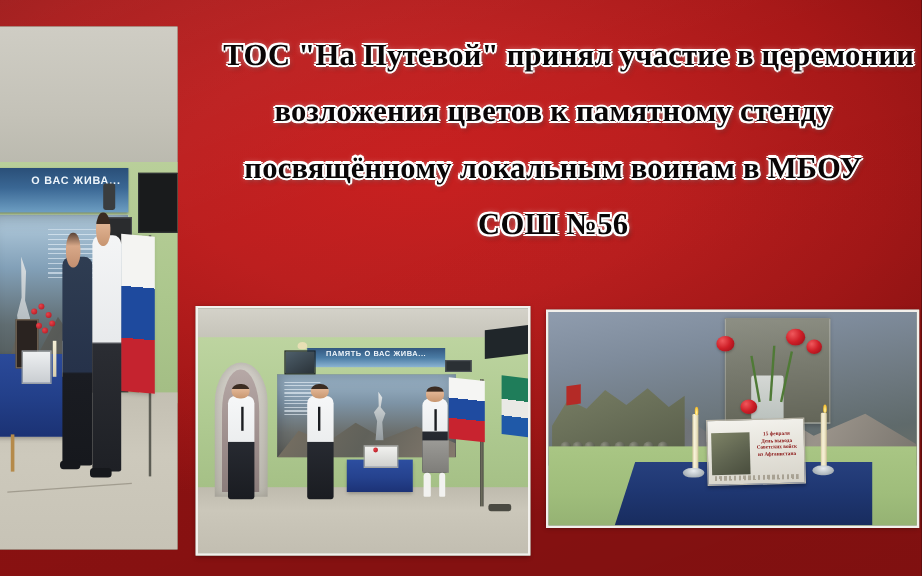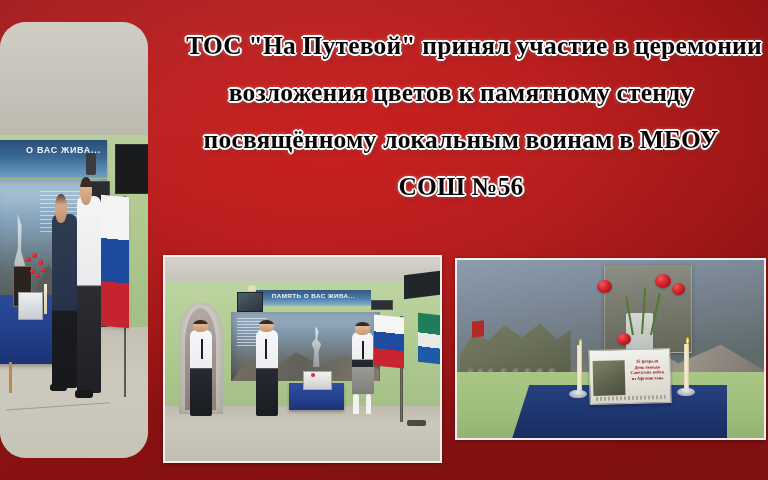--- a/index.html
+++ b/index.html
@@ -56,21 +56,21 @@
   
   .photo {
     position: absolute;
     overflow: hidden;
     background: #8e9a88;
   }
   .photo .inner { position: absolute; inset: 0; }
   .photo.framed { border: 2px solid #f2f0ec; box-shadow: 0 1px 4px rgba(0,0,0,0.35); }
 
   
-  #photo-left { left: 0px; top: 22px; width: 148px; height: 436px; border-radius: 26px; }
+  #photo-left { left: 0px; top: 22px; width: 148px; height: 436px; }
   
   #photo-mid  { left: 163px; top: 255px; width: 275px; height: 204px; }
   
   #photo-right{ left: 455px; top: 258px; width: 307px; height: 178px; }
 
   
   .p1-ceiling { position:absolute; left:0; top:0; width:100%; height:28%;
     background: linear-gradient(180deg,#cfcdc4 0%, #c4c2b8 60%, #b9b8ad 100%); }
   .p1-wall { position:absolute; left:0; top:26%; width:100%; height:46%;
     background: linear-gradient(180deg,#b9cf9a 0%, #acc78d 55%, #a3bd84 100%); }

